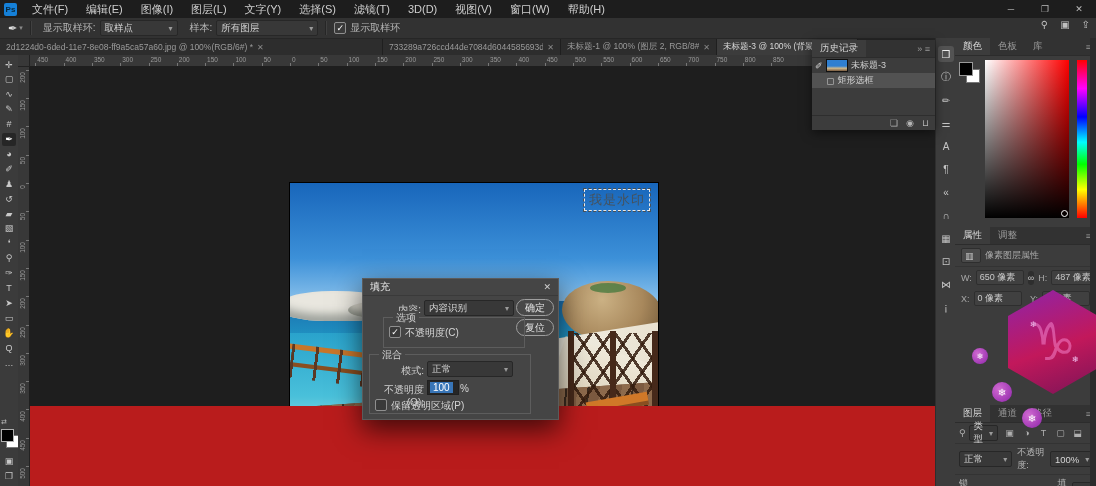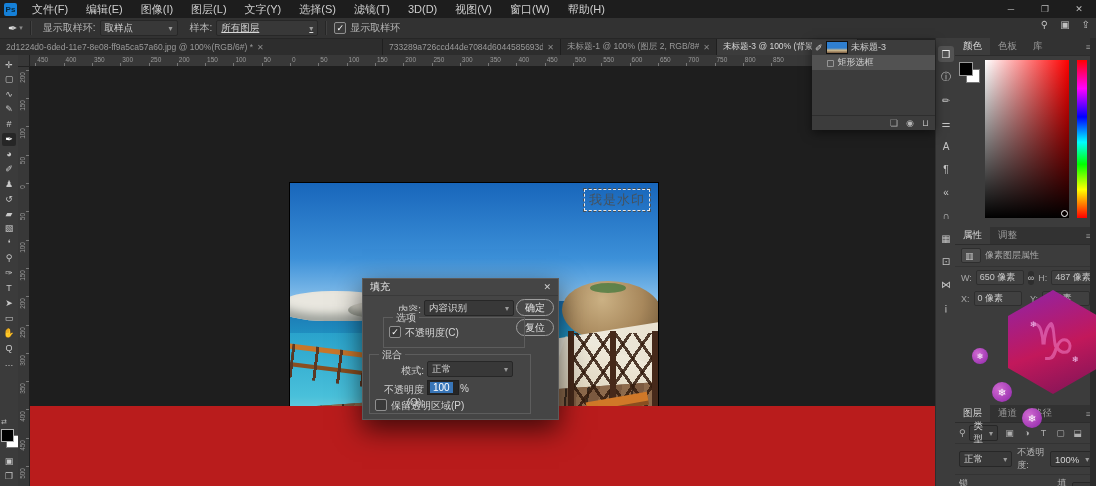--- a/index.html
+++ b/index.html
@@ -132,21 +132,21 @@
   <div id="optionsbar">
     <span id="ob-tool">✒</span>
     <span style="color:#8a8a8a;font-size:7px;margin-left:2px;">▾</span>
     <span class="ob-sep"></span>
     <span class="ob-label">显示取样环:</span>
     <span class="dd" style="width:68px;">
       <span>取样点</span>
         <span class="arr">▾</span>
     </span>
     <span class="ob-label" style="margin-left:12px;">样本:</span>
-    <span class="dd" style="width:92px;text-decoration:underline;">
+    <span class="dd" style="width:92px;">
       <span>所有图层</span>
         <span class="arr">▾</span>
     </span>
     <span class="ob-sep"></span>
     <span class="chk">✓</span>
     <span class="ob-label">显示取样环</span>
   </div>
   <div id="ob-right">
       <span>⚲</span>
       <span>▣</span>
@@ -346,20 +346,24 @@
       <span class="numfld" style="left:57px;top:25px;width:26px;">
           <span class="sel">100</span>
         </span>
       <span style="position:absolute;left:90px;top:28px;">%</span>
       <span class="chk" style="position:absolute;left:5px;top:44px;"></span>
       <span style="position:absolute;left:21px;top:44px;">保留透明区域(P)</span>
     </div>
   </div>
 
   <div id="history" class="panel">
+    <div class="ptabs">
+      <span class="ptab active">历史记录</span>
+      <span class="pmenu">» ≡</span>
+    </div>
     <div id="hrows">
         <div class="hrow">
           <span style="width: 8px;">✐</span>
           <span class="hthumb"></span>
           <span>未标题-3</span>
         </div>
         <div class="hrow selected">
           <span style="width: 8px;"></span>
           <span>▢</span>
           <span>矩形选框</span>

